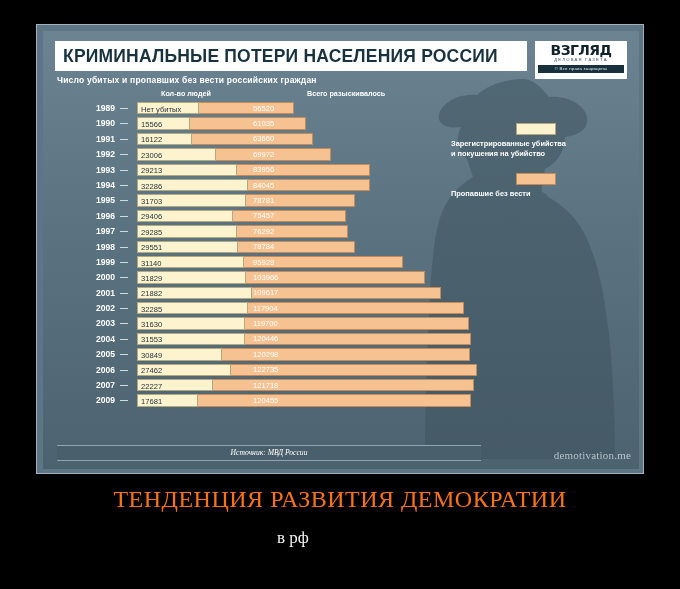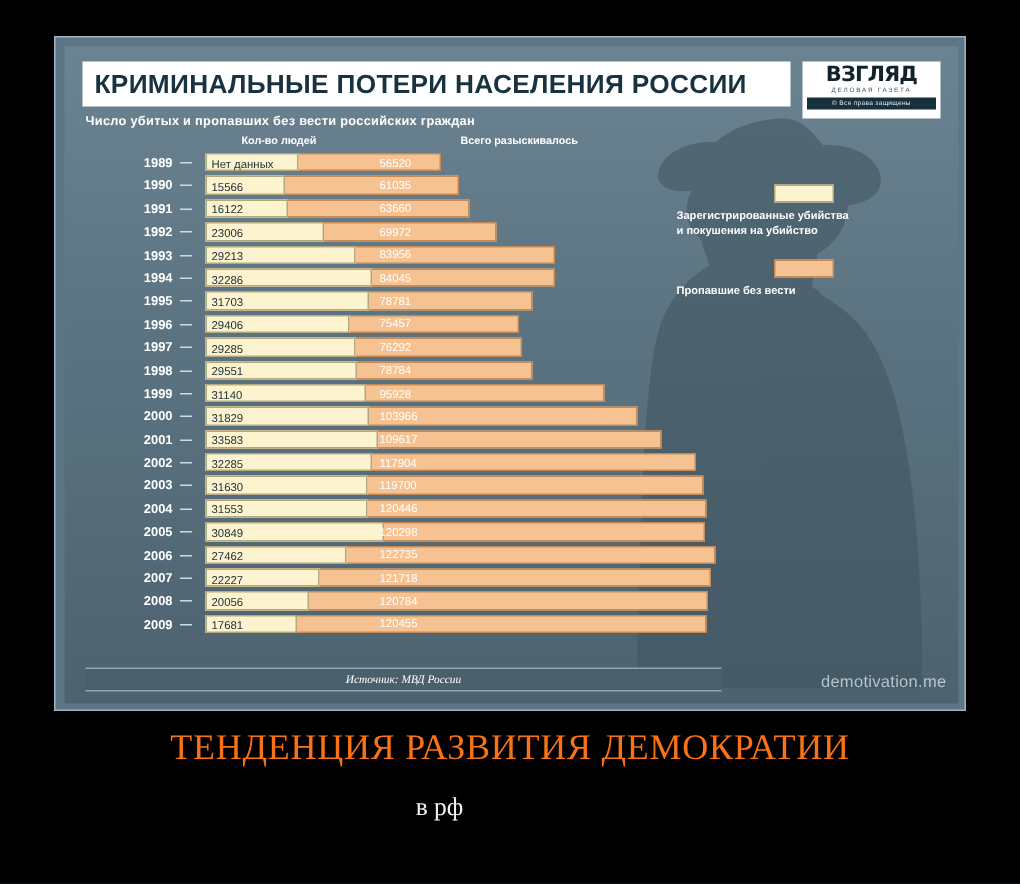--- a/index.html
+++ b/index.html
@@ -237,20 +237,21 @@
     line-height: 14px;
   }
   .watermark-demot {
     position: absolute;
     right: 8px;
     bottom: 8px;
     font-size: 11px;
     color: #c9d6dd;
     opacity: .85;
     letter-spacing: .2px;
+    font-family: Liberation Serif, serif;
   }
   
   .caption {
     position: absolute;
     left: 0;
     top: 486px;
     width: 680px;
     text-align: center;
     font-family: "Liberation Serif", serif;
     font-size: 24px;
@@ -313,21 +314,21 @@
 
       <div class="chart-area">
         <div class="col-head killed">Кол-во людей</div>
         <div class="col-head missing">Всего разыскивалось</div>
         <div class="rows" id="rows">
             <div class="row">
               <div class="year">1989</div>
               <div class="tick"></div>
               <div class="bar bar-missing" style="width: 156.6px;"></div>
               <div class="bar bar-killed" style="width: 62px;">
-                <span class="val">Нет данных</span>
+                <span class="val">Нет убитых</span>
               </div>
               <div class="missing-val">56520</div>
             </div>
             <div class="row">
               <div class="year">1990</div>
               <div class="tick"></div>
               <div class="bar bar-missing" style="width: 169.1px;"></div>
               <div class="bar bar-killed" style="width: 53.3px;">
                 <span class="val">15566</span>
               </div>
@@ -421,21 +422,21 @@
               <div class="bar bar-killed" style="width: 109px;">
                 <span class="val">31829</span>
               </div>
               <div class="missing-val">103966</div>
             </div>
             <div class="row">
               <div class="year">2001</div>
               <div class="tick"></div>
               <div class="bar bar-missing" style="width: 303.7px;"></div>
               <div class="bar bar-killed" style="width: 115px;">
-                <span class="val">33583</span>
+                <span class="val">21882</span>
               </div>
               <div class="missing-val">109617</div>
             </div>
             <div class="row">
               <div class="year">2002</div>
               <div class="tick"></div>
               <div class="bar bar-missing" style="width: 326.6px;"></div>
               <div class="bar bar-killed" style="width: 110.6px;">
                 <span class="val">32285</span>
               </div>
@@ -456,21 +457,21 @@
               <div class="bar bar-missing" style="width: 333.7px;"></div>
               <div class="bar bar-killed" style="width: 108px;">
                 <span class="val">31553</span>
               </div>
               <div class="missing-val">120446</div>
             </div>
             <div class="row">
               <div class="year">2005</div>
               <div class="tick"></div>
               <div class="bar bar-missing" style="width: 333.2px;"></div>
-              <div class="bar bar-killed" style="width: 119px;">
+              <div class="bar bar-killed" style="width: 85px;">
                 <span class="val">30849</span>
               </div>
               <div class="missing-val">120298</div>
             </div>
             <div class="row">
               <div class="year">2006</div>
               <div class="tick"></div>
               <div class="bar bar-missing" style="width: 340px;"></div>
               <div class="bar bar-killed" style="width: 94px;">
                 <span class="val">27462</span>
@@ -478,29 +479,20 @@
               <div class="missing-val">122735</div>
             </div>
             <div class="row">
               <div class="year">2007</div>
               <div class="tick"></div>
               <div class="bar bar-missing" style="width: 337.2px;"></div>
               <div class="bar bar-killed" style="width: 76.1px;">
                 <span class="val">22227</span>
               </div>
               <div class="missing-val">121718</div>
-            </div>
-            <div class="row">
-              <div class="year">2008</div>
-              <div class="tick"></div>
-              <div class="bar bar-missing" style="width: 334.6px;"></div>
-              <div class="bar bar-killed" style="width: 68.7px;">
-                <span class="val">20056</span>
-              </div>
-              <div class="missing-val">120784</div>
             </div>
             <div class="row">
               <div class="year">2009</div>
               <div class="tick"></div>
               <div class="bar bar-missing" style="width: 333.7px;"></div>
               <div class="bar bar-killed" style="width: 60.5px;">
                 <span class="val">17681</span>
               </div>
               <div class="missing-val">120455</div>
             </div>

